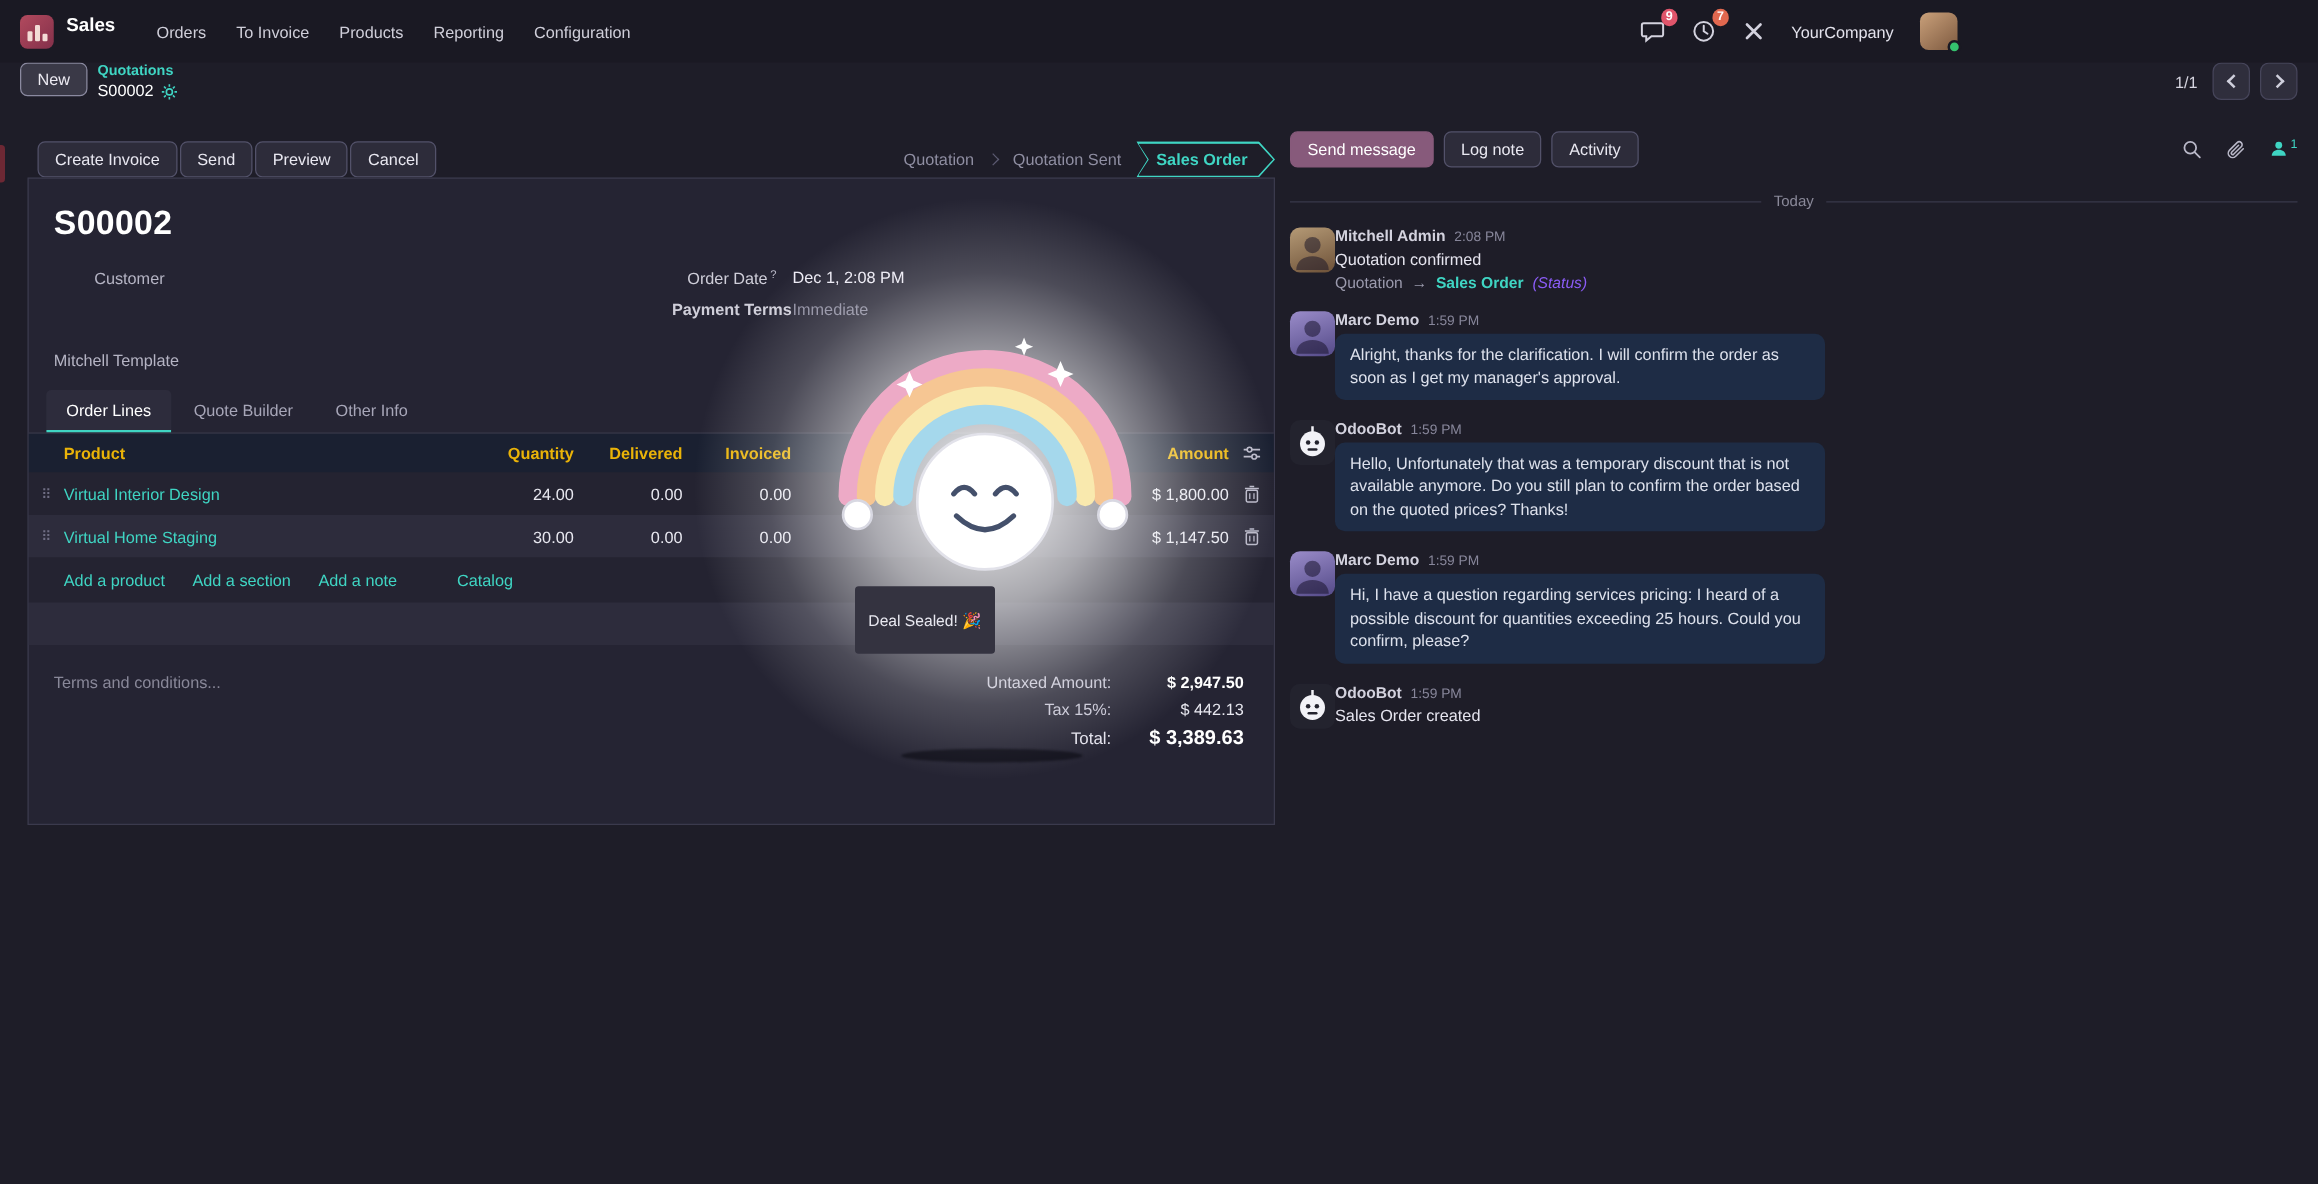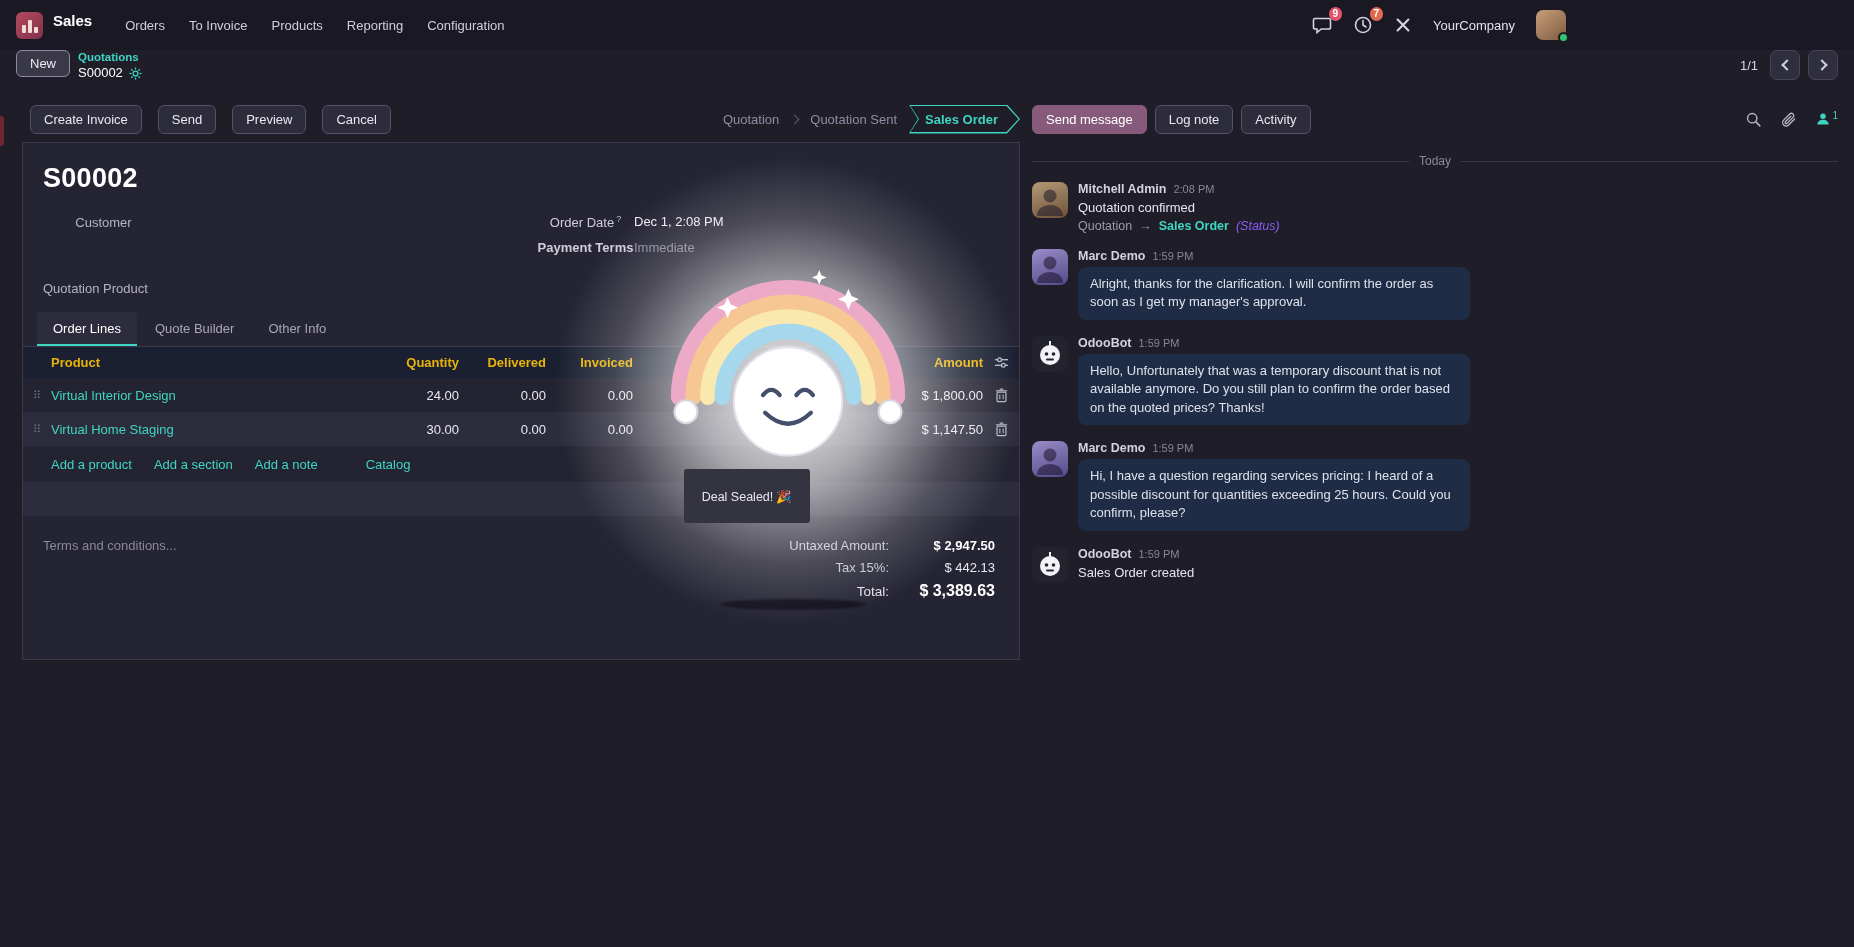--- a/index.html
+++ b/index.html
@@ -46,21 +46,21 @@
   .pager{ margin-left:auto; display:flex; align-items:center; gap:8px; }
   .pager-count{ color:#d6d5e0; margin-right:4px; }
   .pager-btn{ width:30px; height:30px; border-radius:7px; background:#2f2e3c; border:1px solid #46455a;
               display:flex; align-items:center; justify-content:center; cursor:pointer; }
   .chv{ width:8px; height:8px; border-top:2px solid #cfcfdc; border-right:2px solid #cfcfdc; }
   .chv-l{ transform:rotate(-135deg); margin-left:3px; } .chv-r{ transform:rotate(45deg); margin-right:3px; }
 
   
   .main-row{ display:flex; align-items:flex-start; }
   .form-col{ flex:0 0 1020px; width:1020px; }
-  .control-row{ height:46px; display:flex; align-items:center; gap:16px; padding-left:30px; }
+  .control-row{ height:46px; display:flex; align-items:flex-end; gap:2px; padding-left:30px; }
   .btn{ padding:6px 13px; background:var(--btn-bg); border:1px solid var(--btn-border); border-radius:6px;
         color:#e9e8f1; font-size:13px; cursor:pointer; white-space:nowrap; }
   .btn-purple{ background:var(--purple); border-color:var(--purple); color:#fff; }
 
   
   .statusbar{ margin-left:auto; display:flex; align-items:center; gap:12px; color:#8f8ea2; }
   .status{ cursor:pointer; }
   .chev-sep{ width:7px; height:7px; border-top:1.5px solid #5c5b72; border-right:1.5px solid #5c5b72; transform:rotate(45deg); }
   .status-active{ position:relative; padding:7px 22px 7px 16px; color:var(--teal); font-weight:bold; cursor:pointer; }
   .status-active::before{ content:""; position:absolute; inset:0; background:var(--teal);
@@ -121,35 +121,35 @@
   .t-total .t-val{ font-size:16px; }
 
   
   .fx{ position:absolute; inset:0; pointer-events:none; z-index:5; }
   .glow{ position:absolute; left:530px; top:13px; width:470px; height:470px; border-radius:50%;
          background:radial-gradient(circle, rgba(255,255,255,.95) 0%, rgba(255,255,255,.6) 28%,
                     rgba(255,255,255,.18) 52%, rgba(255,255,255,0) 70%); }
   .rainbow-svg{ position:absolute; left:640px; top:100px; width:250px; }
   .fx-shadow{ position:absolute; left:698px; top:456px; width:145px; height:11px; border-radius:50%;
               background:rgba(8,8,14,.55); filter:blur(1px); }
-  .fx-tooltip{ position:absolute; left:661px; top:326px; width:126px; height:54px; background:#343340;
+  .fx-tooltip{ position:absolute; left:661px; top:326px; width:112px; height:54px; background:#343340;
                border-radius:3px; color:#e8e8f0; font-size:12.5px; display:flex; align-items:center;
                justify-content:center; text-align:center; padding:4px; }
 
   
   .chatter-col{ flex:1; min-width:0; padding:0 16px 0 12px; }
   .chatter-controls{ height:46px; display:flex; align-items:center; gap:8px; }
   .chatter-icons{ margin-left:auto; display:flex; align-items:center; gap:18px; color:#b9b8c8; }
   .ch-icon{ cursor:pointer; }
   .followers{ color:var(--teal); display:flex; align-items:flex-start; cursor:pointer; }
   .followers sup{ font-size:10px; margin-left:1px; line-height:1; }
   .divider{ display:flex; align-items:center; gap:10px; color:var(--muted2); font-size:12px; margin:12px 0 14px; }
   .divider::before,.divider::after{ content:""; flex:1; height:1px; background:#39384a; }
 
-  .message{ display:flex; gap:10px; margin-bottom:16px; }
+  .message{ display:flex; gap:0; margin-bottom:16px; }
   .avatar{ width:36px; height:36px; border-radius:8px; flex:0 0 36px; overflow:hidden; cursor:pointer; }
   .avatar-admin{ background:linear-gradient(160deg,#b59a76,#6d5138); }
   .avatar-marc{ background:linear-gradient(160deg,#9a8cc9,#544a88); }
   .avatar-bot{ background:#23232e; }
   .msg-header{ display:flex; align-items:baseline; gap:7px; margin-bottom:4px; }
   .author{ color:#d3d2de; font-weight:bold; font-size:12.5px; }
   .time{ color:#87869a; font-size:11px; }
   .msg-text{ color:#e6e5ef; }
   .tracking{ margin-top:4px; font-size:12.5px; color:#9b9aad; display:flex; gap:7px; align-items:center; }
   .tracking .to{ color:var(--teal); font-weight:bold; }
@@ -269,21 +269,21 @@
             </span>
             <span class="val">Dec 1, 2:08 PM</span>
           </div>
           <div class="info-row">
             <span class="lbl lbl-bold">Payment Terms</span>
             <span class="val val-muted">Immediate</span>
           </div>
         </div>
       </div>
 
-      <div class="template-label">Quotation Product</div>
+      <div class="template-label">Mitchell Template</div>
 
       <div class="tabs">
         <div class="tab tab-active">Order Lines</div>
         <div class="tab">Quote Builder</div>
         <div class="tab">Other Info</div>
       </div>
 
       <div class="otable">
         <div class="trow thead">
           <div class="c-handle"></div>

